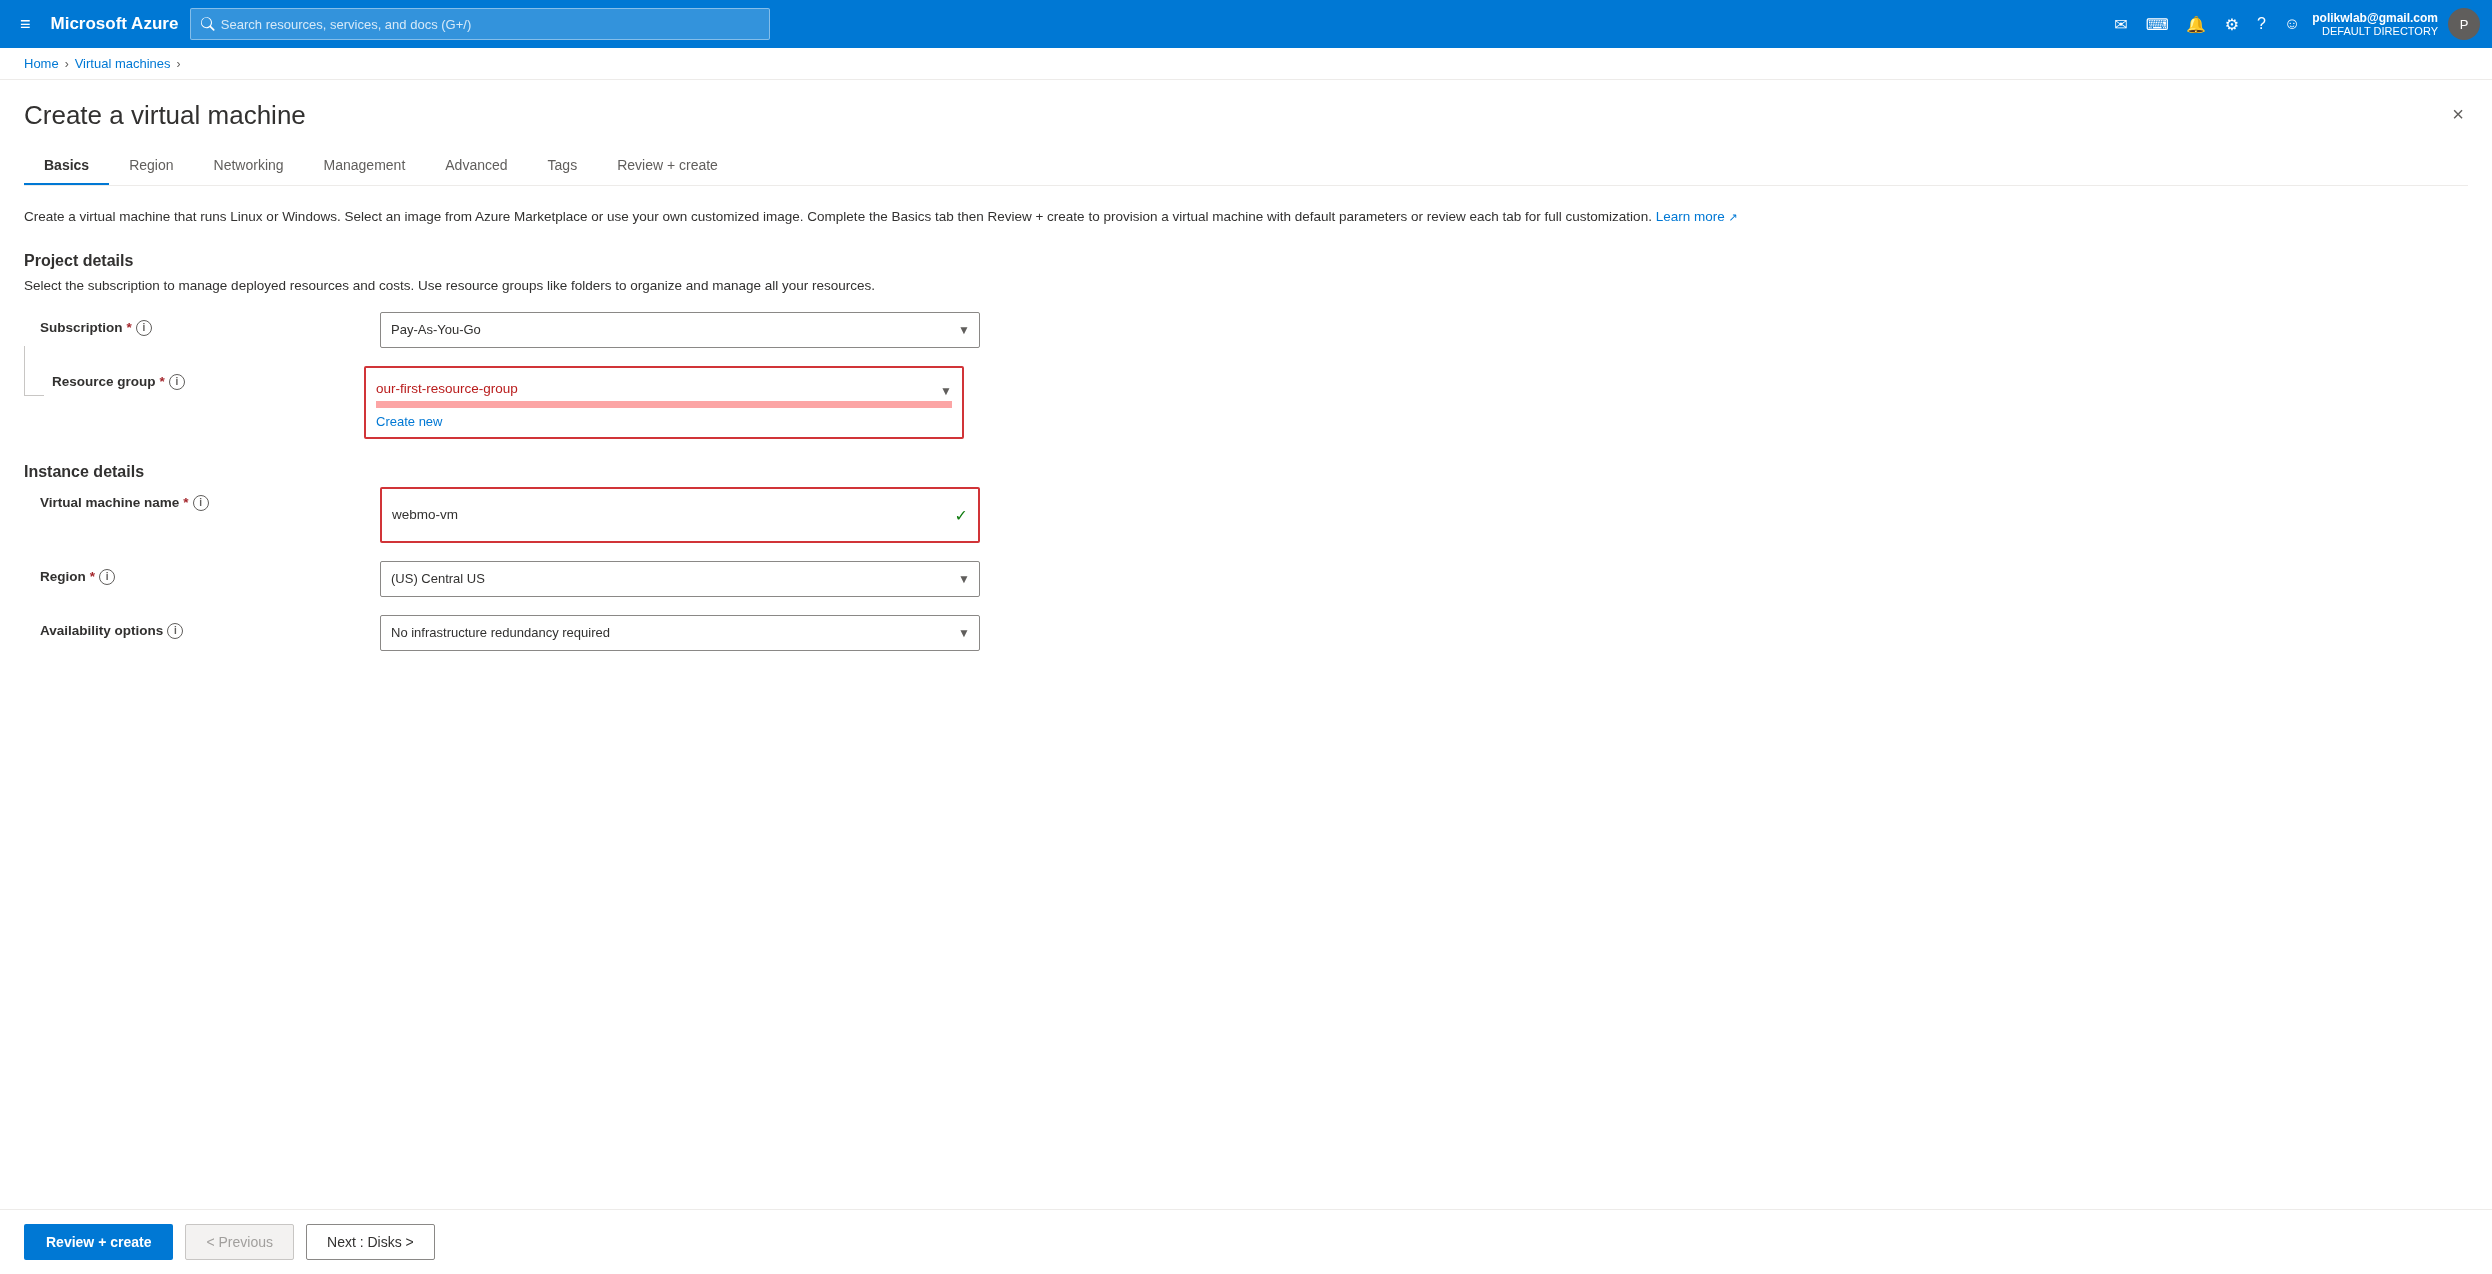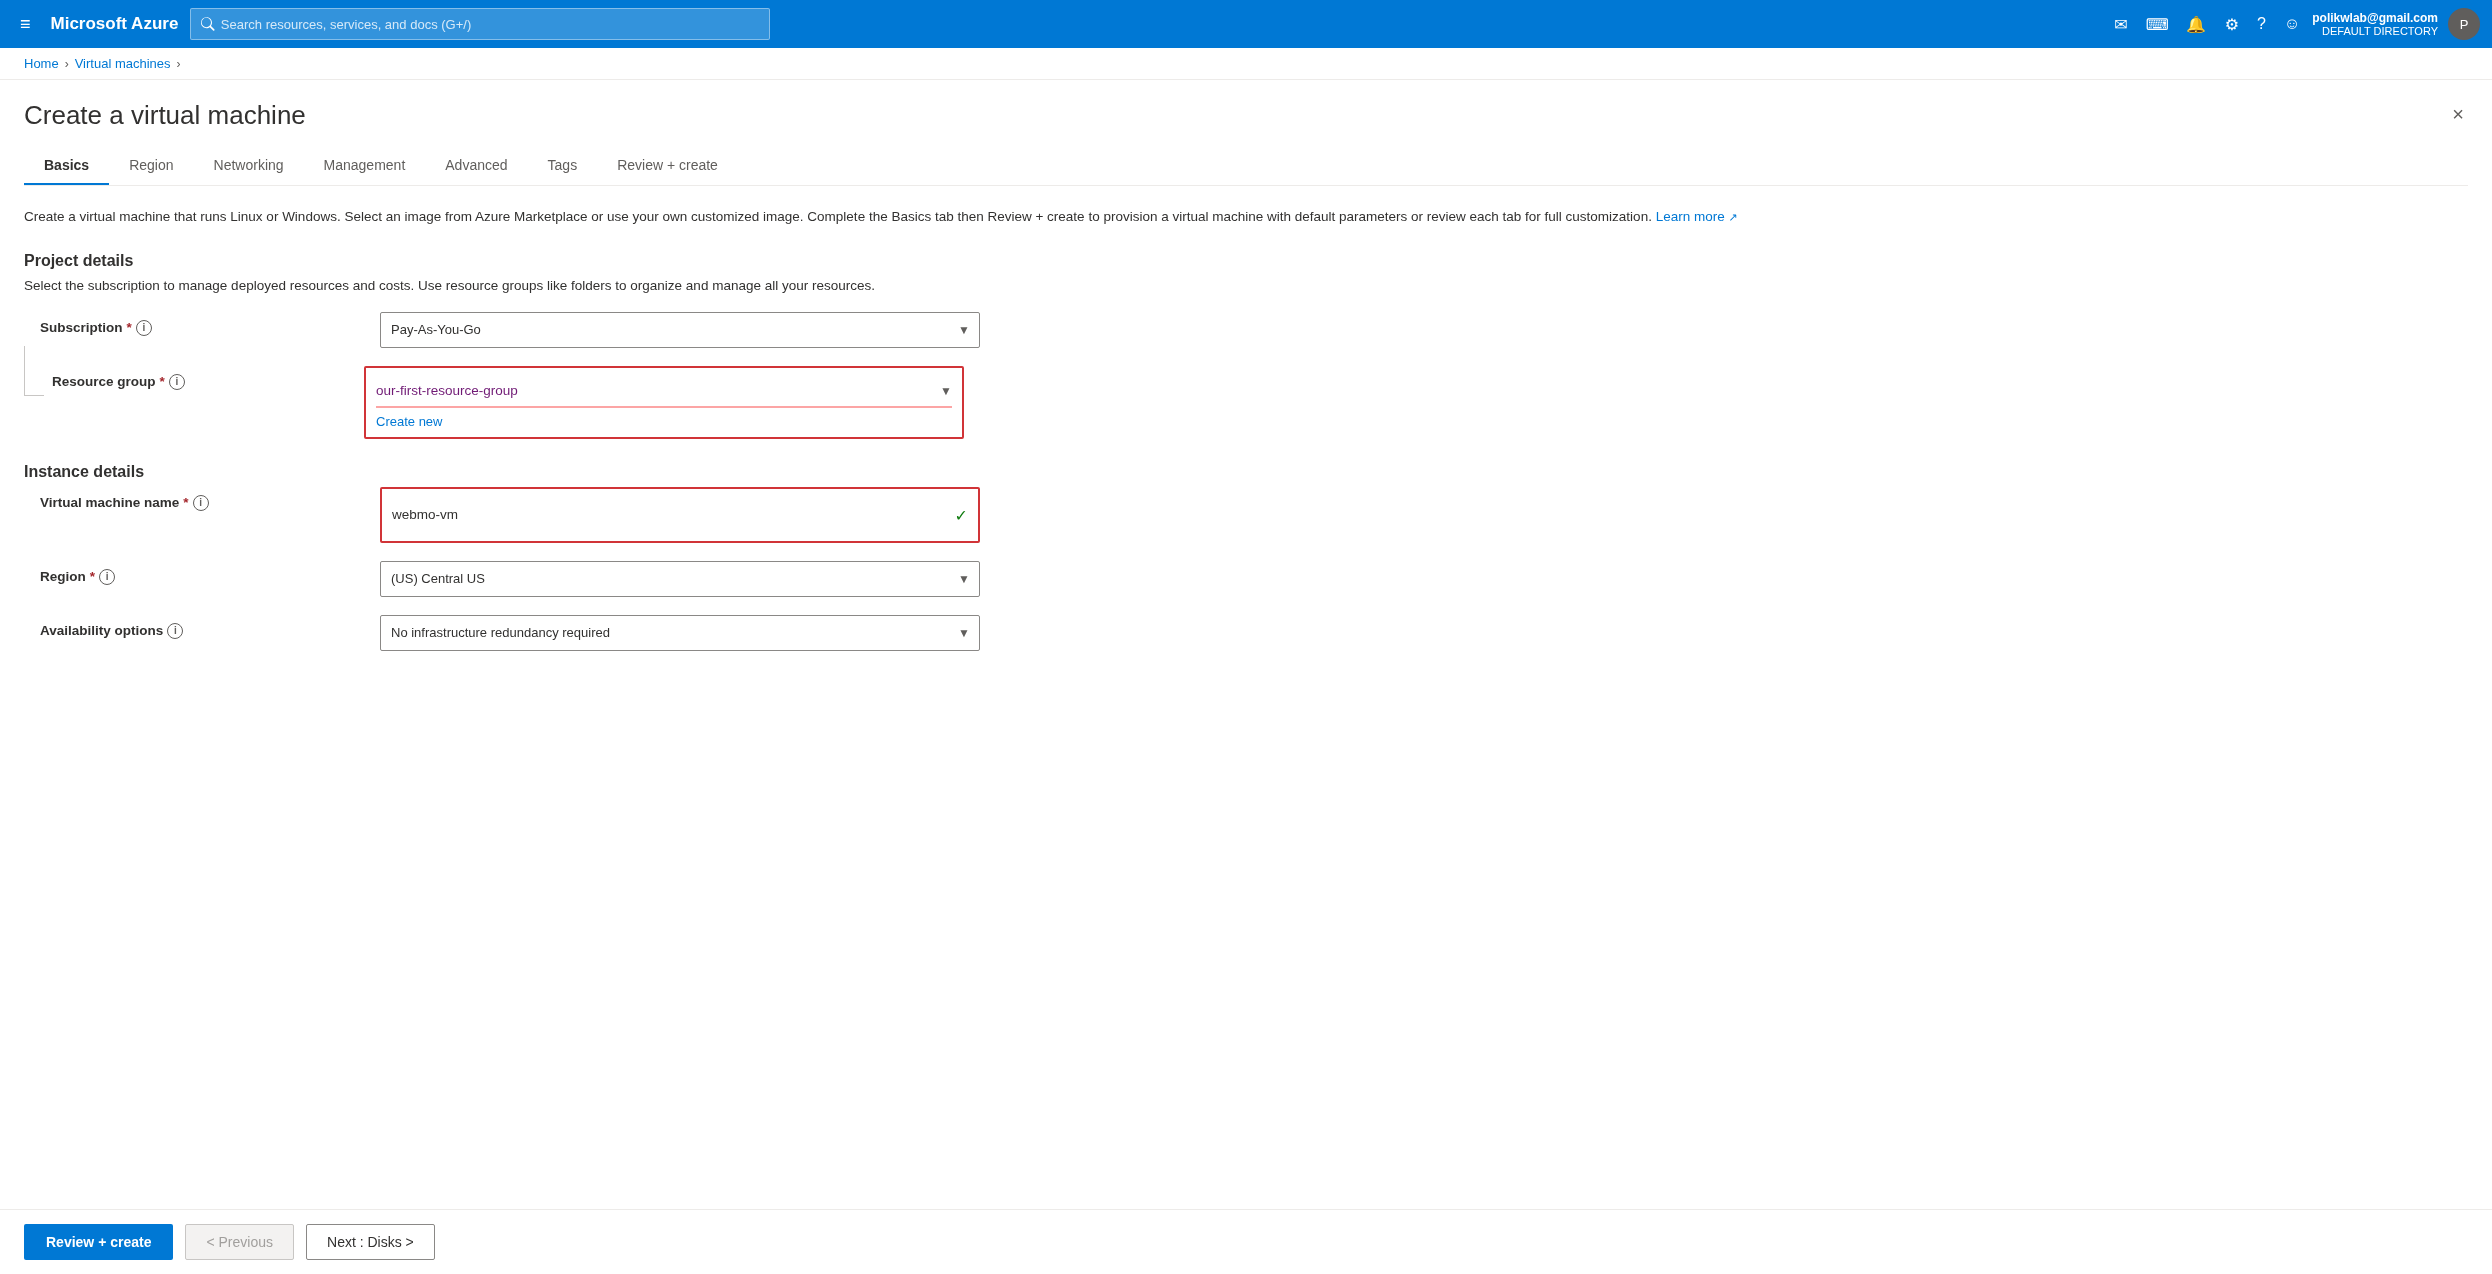--- a/index.html
+++ b/index.html
@@ -228,25 +228,25 @@
     .resource-group-box {
       border: 2px solid #d13438;
       border-radius: 2px;
       padding: 8px 10px;
       background: white;
     }
     .resource-group-select {
       width: 100%;
       height: 32px;
       border: none;
-      border-bottom: 2px solid #fca5a5;
+      border-bottom: 7px solid #fca5a5;
       background: transparent;
       padding: 0 24px 0 0;
       font-size: 13.5px;
-      color: #701a75;
+      color: #b91c1c;
       appearance: none;
       cursor: pointer;
       outline: none;
     }
     .resource-group-inner {
       position: relative;
     }
     .resource-group-inner .select-chevron {
       position: absolute;
       right: 0;

